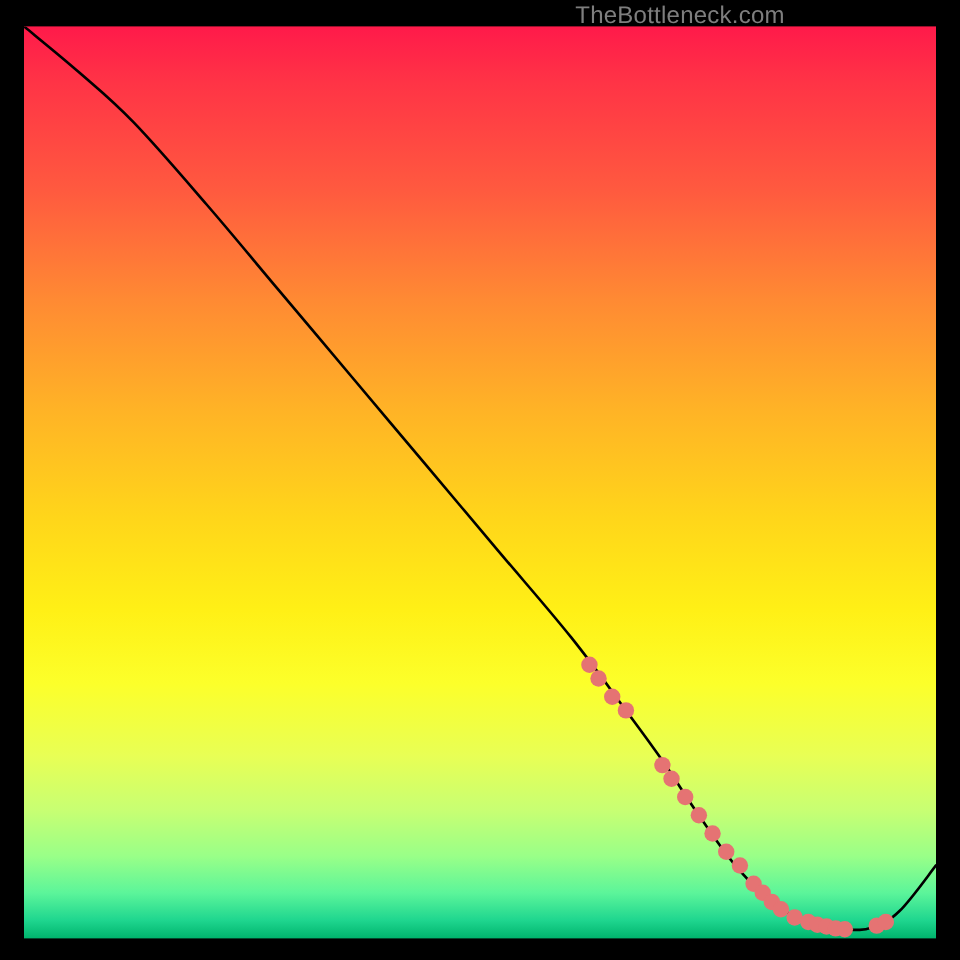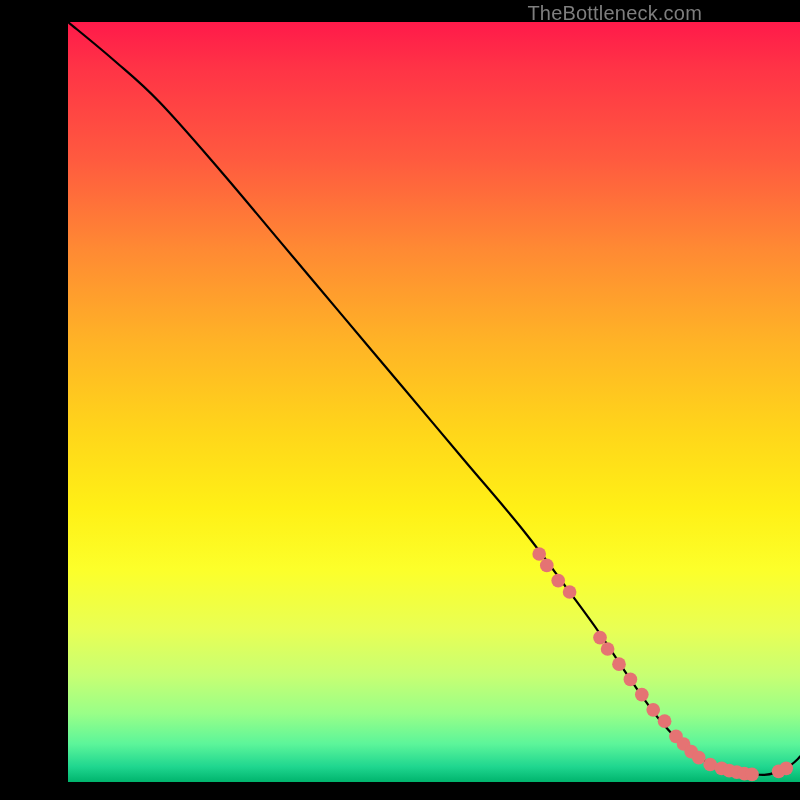--- a/index.html
+++ b/index.html
@@ -9,21 +9,20 @@
     height: 800px;
     background: #000;
     overflow: hidden;
     font-family: Arial, Helvetica, sans-serif;
   }
   .outer {
     position: relative;
     width: 672px;
     height: 800px;
     background: #000;
-    margin-left: 48px;
   }
   .plot {
     position: absolute;
     left: 20px;
     top: 22px;
     width: 760px;
     height: 760px;
     
     background: linear-gradient(
       to bottom,

